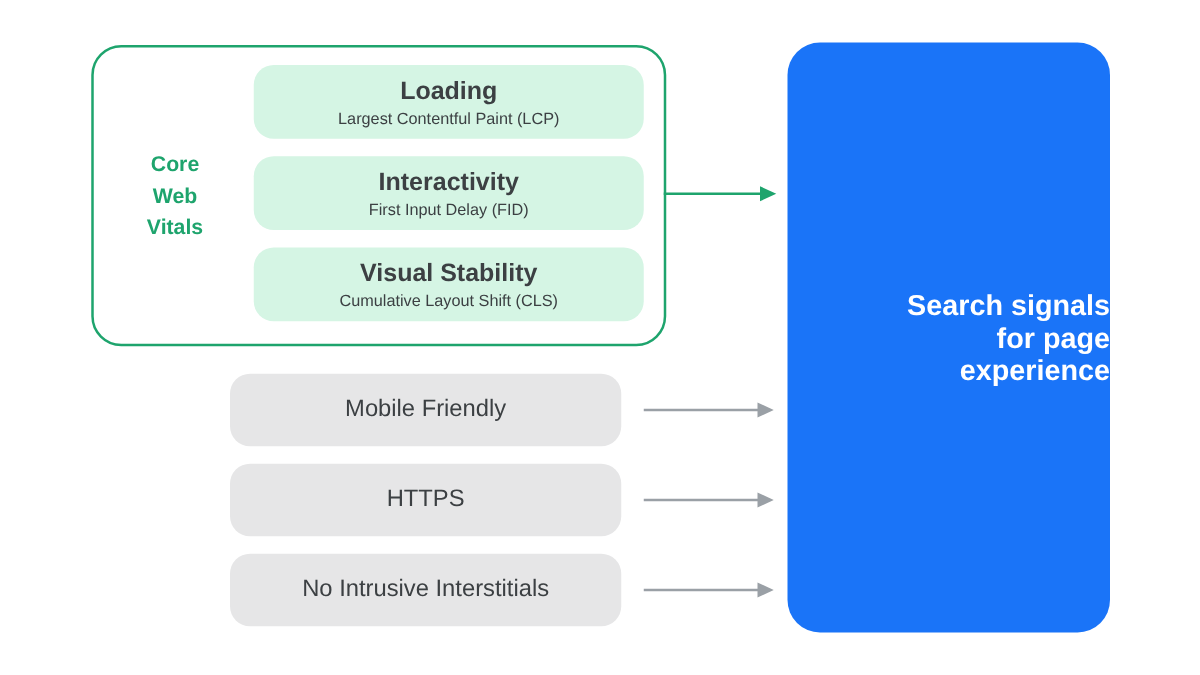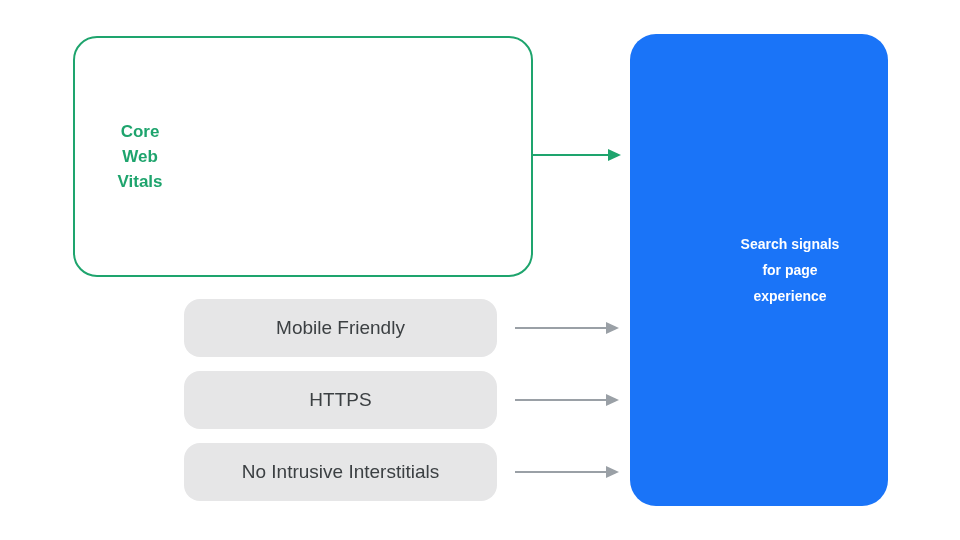--- a/index.html
+++ b/index.html
@@ -59,34 +59,48 @@
   .arrow.green-arrow .head{border-left:13px solid var(--green);}
   .arrow.grey-arrow .line{background:var(--arrow-grey);height:1.6px;}
   .arrow.grey-arrow .head{border-left:13px solid var(--arrow-grey);}
   
   .result-box{
     position:absolute;left:630px;top:34px;width:258px;height:472px;
     background:var(--blue);border-radius:26px;
   }
   .result-label{
     position:absolute;left:0;top:50%;transform:translateY(-50%);
-    width:100%;text-align:center;color:#fff;
-    font-size:14px;font-weight:700;line-height:26px;white-space:pre-line;margin-left:31px;
+    width:100%;text-align:right;color:#fff;
+    font-size:23px;font-weight:700;line-height:26px;white-space:pre-line;
   }
 </style>
 </head>
 <body>
 
 <div class="stage">
 
   <div class="cwv-group"></div>
   <div class="cwv-label">Core
 Web
 Vitals</div>
 
+  <div class="green-col">
+    <div class="pill green">
+      <div class="pill-title">Loading</div>
+      <div class="pill-sub">Largest Contentful Paint (LCP)</div>
+    </div>
+    <div class="pill green">
+      <div class="pill-title">Interactivity</div>
+      <div class="pill-sub">First Input Delay (FID)</div>
+    </div>
+    <div class="pill green">
+      <div class="pill-title">Visual Stability</div>
+      <div class="pill-sub">Cumulative Layout Shift (CLS)</div>
+    </div>
+  </div>
 
   <div class="grey-col">
     <div class="pill grey">
       <div class="pill-label">Mobile Friendly</div>
     </div>
     <div class="pill grey">
       <div class="pill-label">HTTPS</div>
     </div>
     <div class="pill grey">
       <div class="pill-label">No Intrusive Interstitials</div>

